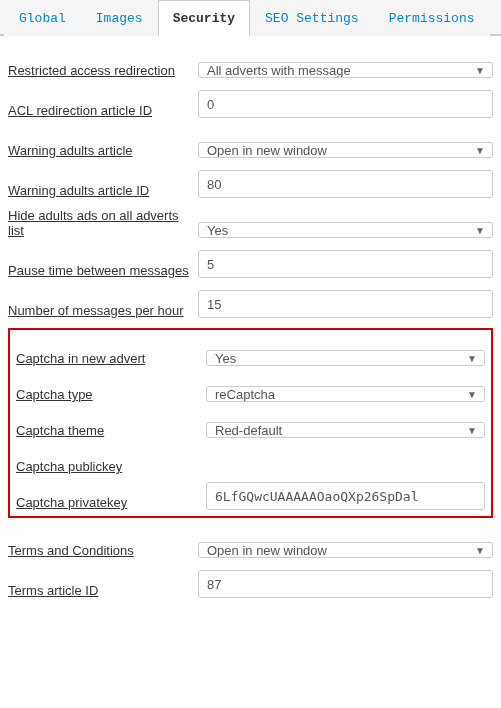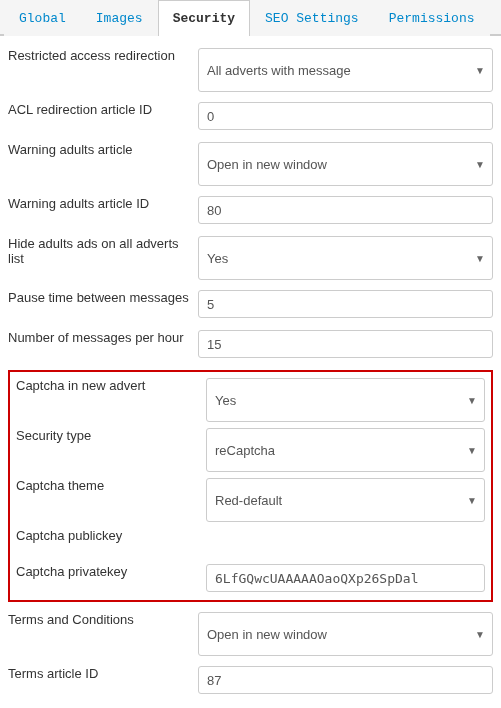--- a/index.html
+++ b/index.html
@@ -38,23 +38,24 @@
     }
 
     
     .content {
       padding: 12px 8px;
     }
 
     
     .form-row {
       display: flex;
-      align-items: flex-start;
+      align-items: flex-end;
       margin-bottom: 10px;
       min-height: 30px;
+      text-decoration: underline;
     }
     .form-label {
       width: 190px;
       min-width: 190px;
       font-size: 13px;
       color: #333;
       padding-right: 8px;
     }
     .form-control {
       flex: 1;
@@ -73,21 +74,21 @@
       outline: none;
     }
 
     
     .select-wrapper {
       position: relative;
       width: 100%;
     }
     select {
       width: 100%;
-      height: 44px;
+      height: 16px;
       border: 1px solid #ccc;
       border-radius: 3px;
       padding: 0 24px 0 8px;
       font-size: 13px;
       color: #555;
       background: #fff;
       appearance: none;
       -webkit-appearance: none;
       cursor: pointer;
       outline: none;
@@ -221,21 +222,21 @@
           <select>
             <option>Yes</option>
             <option>No</option>
           </select>
           <span class="select-arrow">▼</span>
         </div>
       </div>
     </div>
 
     <div class="form-row">
-      <div class="form-label">Security type</div>
+      <div class="form-label">Captcha type</div>
       <div class="form-control">
         <div class="select-wrapper">
           <select>
             <option>reCaptcha</option>
             <option>Math</option>
             <option>None</option>
           </select>
           <span class="select-arrow">▼</span>
         </div>
       </div>

